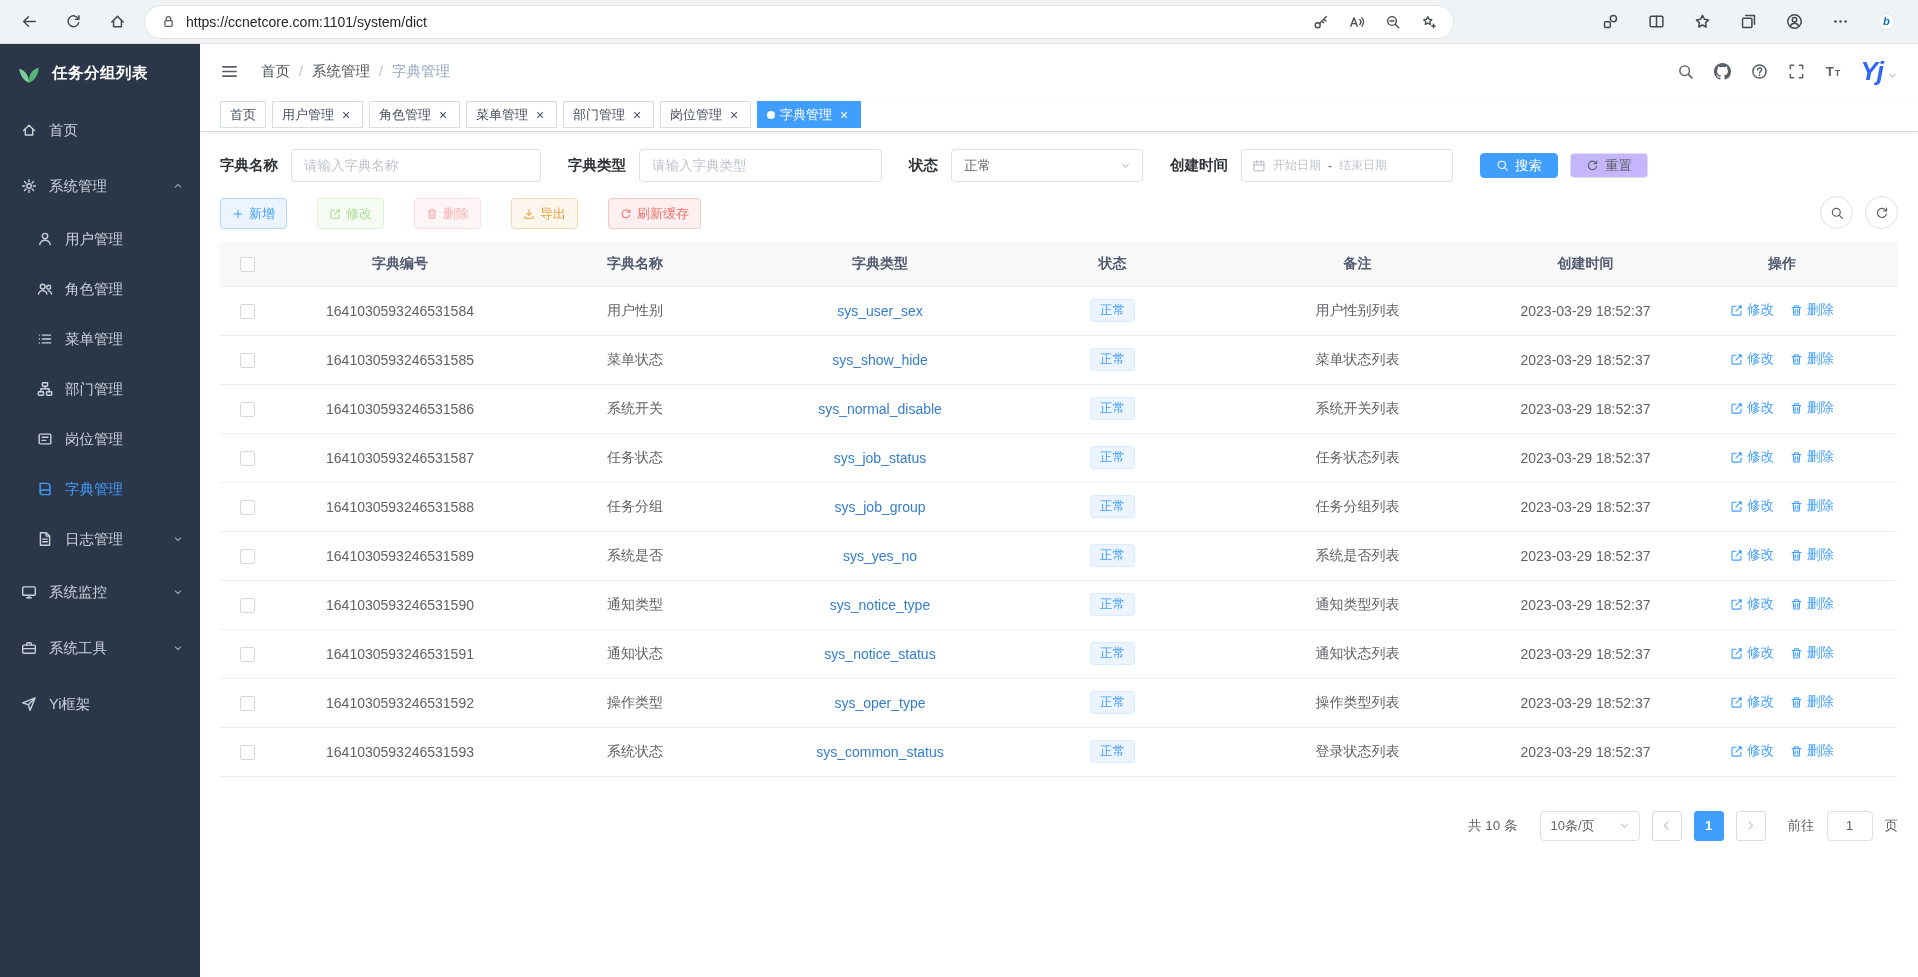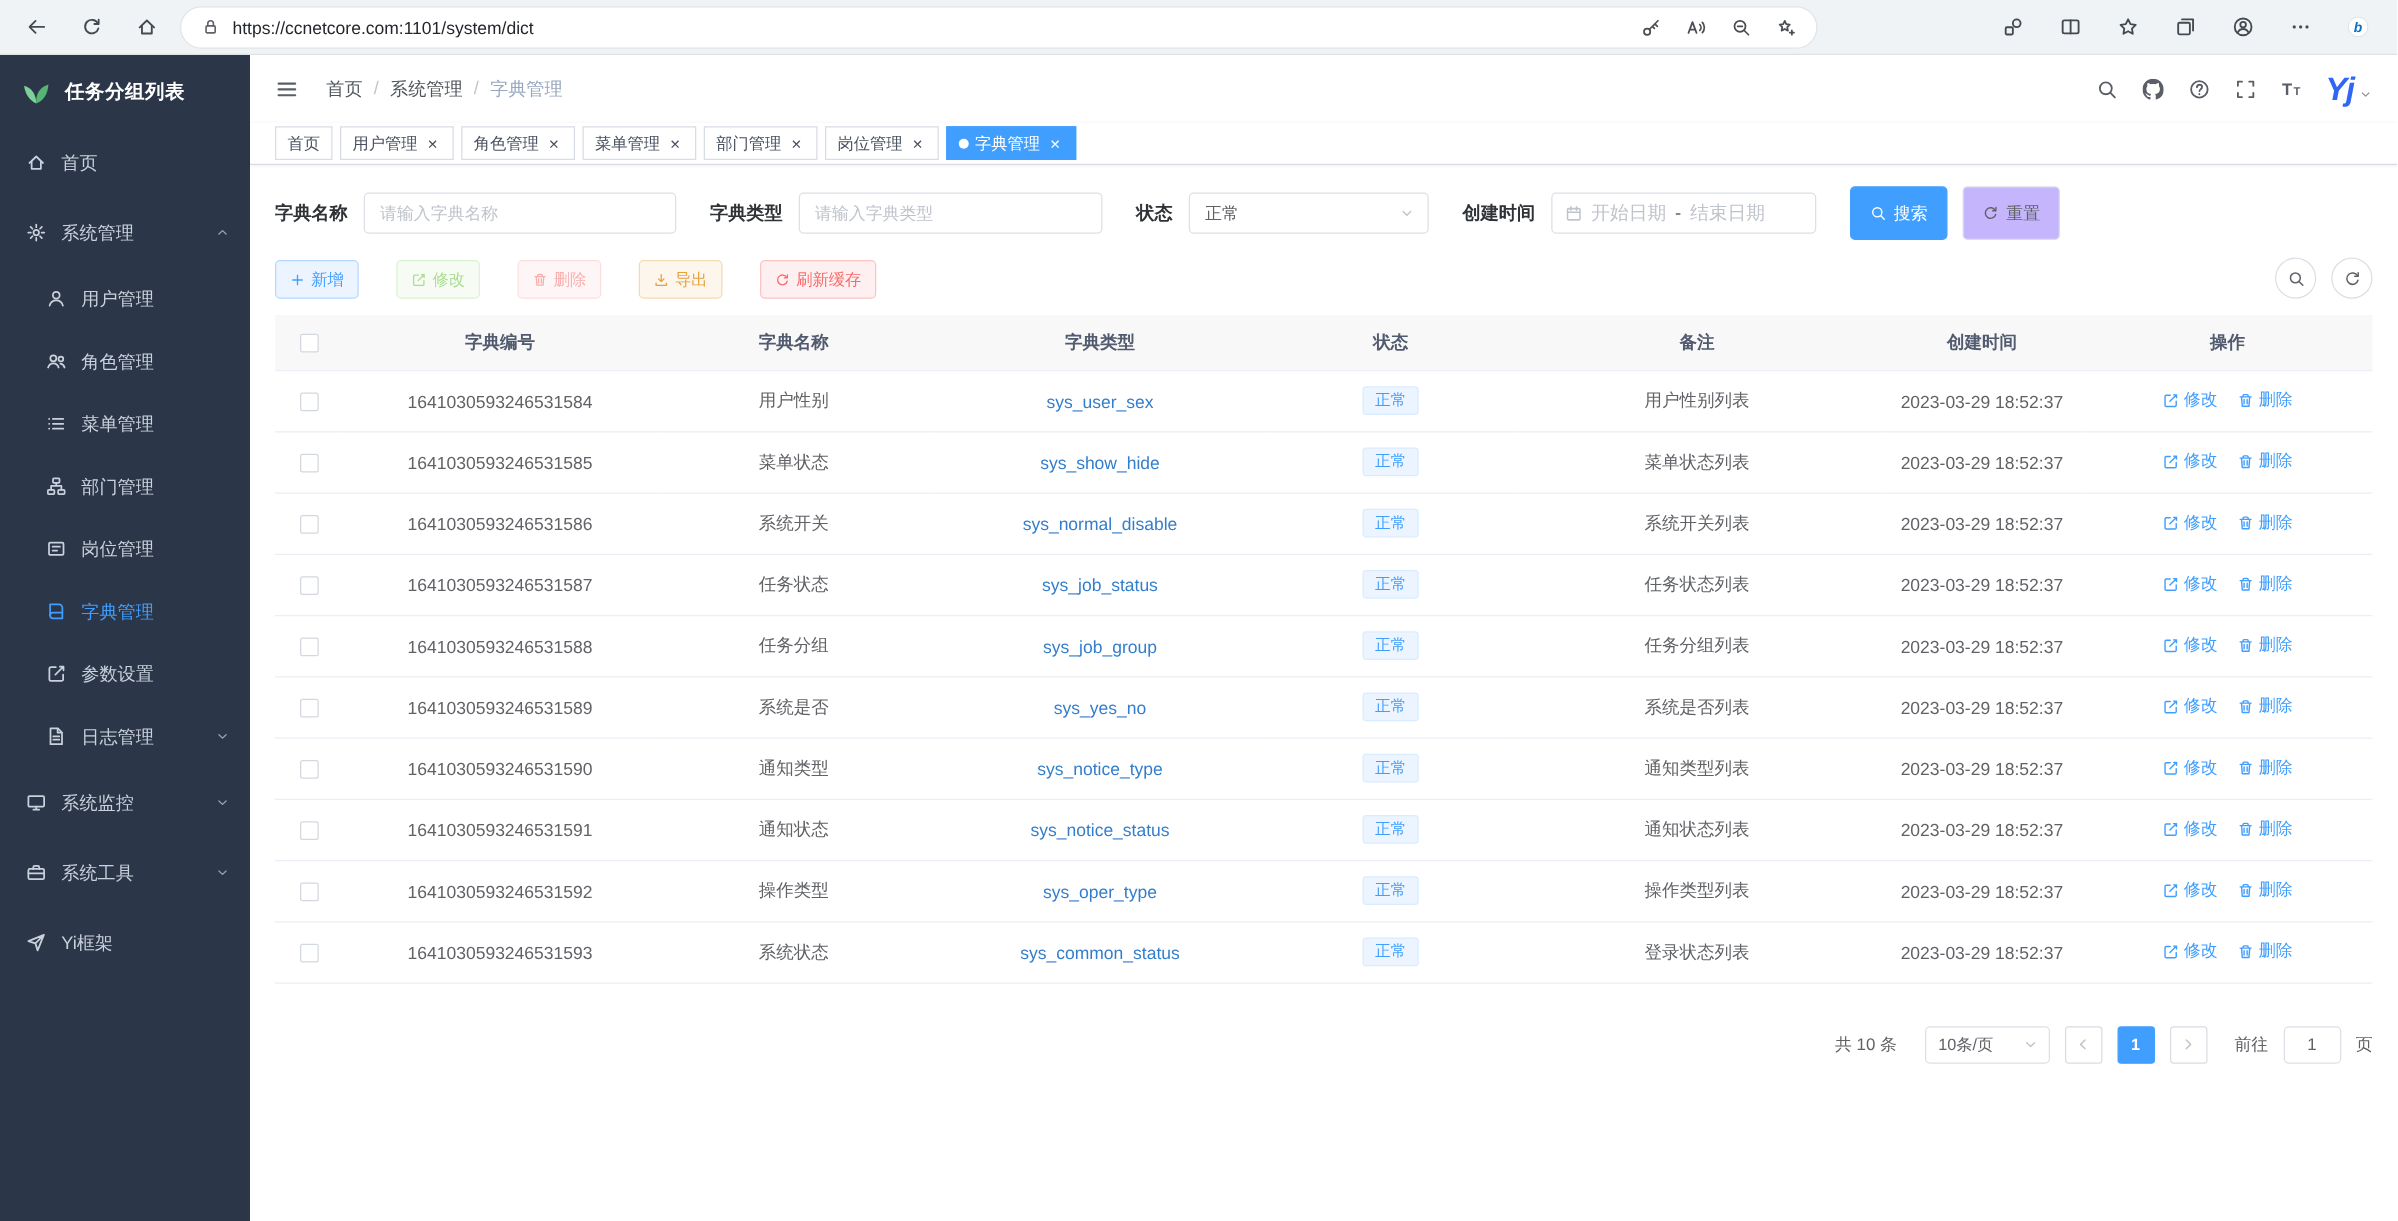--- a/index.html
+++ b/index.html
@@ -73,25 +73,25 @@
     font-size:13.5px; color:#701a75; outline:none; background:#fff; font-family:inherit; }
   .f-input::placeholder{ color:#bfc4cc; }
   .w1{ width:250px; margin-right:27px; }
   .w2{ width:243px; margin-right:27px; }
   .f-select{ width:192px; height:33px; border:1px solid #dcdfe6; border-radius:4px;
     display:flex; align-items:center; padding:0 10px 0 12px; font-size:13.5px;
     color:#606266; margin-right:27px; cursor:pointer; }
   .f-select span:first-child{ flex:1; }
   .sel-caret{ color:#c0c4cc; font-size:13px; }
   .f-date{ width:212px; height:33px; border:1px solid #dcdfe6; border-radius:4px;
-    display:flex; align-items:center; gap:7px; padding:0 10px; font-size:15px;
+    display:flex; align-items:center; gap:7px; padding:0 10px; font-size:12px;
     color:#bfc4cc; margin-right:27px; cursor:pointer; }
   .f-date .cal{ font-size:14px; color:#c0c4cc; }
   .f-date .dsep{ color:#606266; }
-  .btn{ height:43px; border-radius:4px; font-size:13.5px; display:inline-flex; align-items:center;
+  .btn{ height:25px; border-radius:4px; font-size:13.5px; display:inline-flex; align-items:center;
     gap:6px; padding:0 15px; cursor:pointer; border:1px solid transparent; font-family:Liberation Mono, monospace; }
   .btn .ico{ font-size:13px; }
   .btn-primary{ background:var(--primary); border-color:var(--primary); color:#fff; }
   .btn-plain{ background:#c4b5fd; border-color:#dcdfe6; color:#606266; margin-left:12px; }
 
   .toolbar{ display:flex; align-items:flex-end; margin-bottom:13px; }
   .tb-left{ display:flex; align-items:center; }
   .tbtn{ height:31px; border-radius:4px; font-size:13px; display:inline-flex; align-items:center;
     gap:5px; padding:0 11px; margin-right:30px; border:1px solid; cursor:pointer; font-family:inherit; }
   .tbtn .ico{ font-size:12px; }
@@ -355,29 +355,20 @@
             <svg viewBox="0 0 16 16" width="1em" height="1em" fill="none" stroke="currentColor" stroke-width="1.4" stroke-linecap="round" stroke-linejoin="round">
               <path d="M3.1 2.4h7A2.8 2.8 0 0 1 12.9 5.2v8.4H5.4A2.3 2.3 0 0 1 3.1 11.3z"></path>
               <path d="M3.1 11.3A2.3 2.3 0 0 1 5.4 9h7.5"></path>
             </svg>
           </span>
           <span class="mi-label">字典管理</span>
         </div>
         <div class="menu-item child">
           <span class="mi-icon ico">
             <svg viewBox="0 0 16 16" width="1em" height="1em" fill="none" stroke="currentColor" stroke-width="1.4" stroke-linecap="round" stroke-linejoin="round">
-              <path d="M13.5 8.6v3.9a1.2 1.2 0 0 1-1.2 1.2H3.7a1.2 1.2 0 0 1-1.2-1.2V3.9a1.2 1.2 0 0 1 1.2-1.2h3.9"></path>
-              <path d="M7.3 8.7 13.6 2.4M10.9 2.3h2.9v2.9"></path>
-            </svg>
-          </span>
-          <span class="mi-label">参数设置</span>
-        </div>
-        <div class="menu-item child">
-          <span class="mi-icon ico">
-            <svg viewBox="0 0 16 16" width="1em" height="1em" fill="none" stroke="currentColor" stroke-width="1.4" stroke-linecap="round" stroke-linejoin="round">
               <path d="M3.4 1.7h5.9l3.3 3.3v9.3H3.4z"></path>
               <path d="M9.1 1.9v3.2h3.2M5.6 8.1h4.8M5.6 10.7h4.8"></path>
             </svg>
           </span>
           <span class="mi-label">日志管理</span>
           <span class="mi-caret ico">
             <svg viewBox="0 0 16 16" width="1em" height="1em" fill="none" stroke="currentColor" stroke-width="1.4" stroke-linecap="round" stroke-linejoin="round">
               <path d="M4.2 6.4 8 10l3.8-3.6"></path>
             </svg>
           </span>

